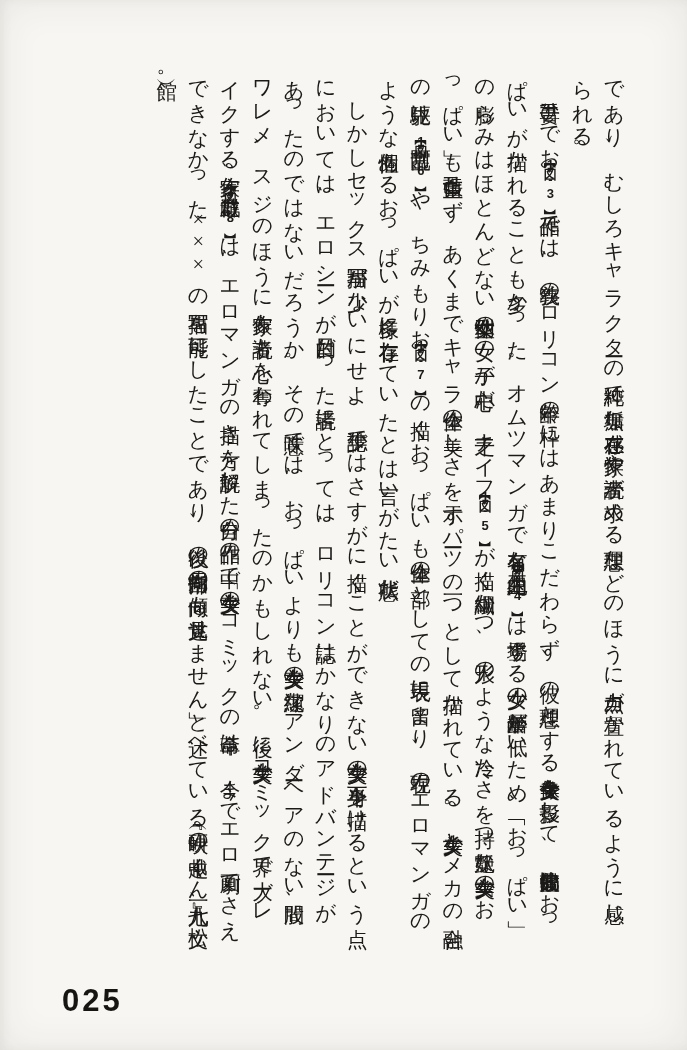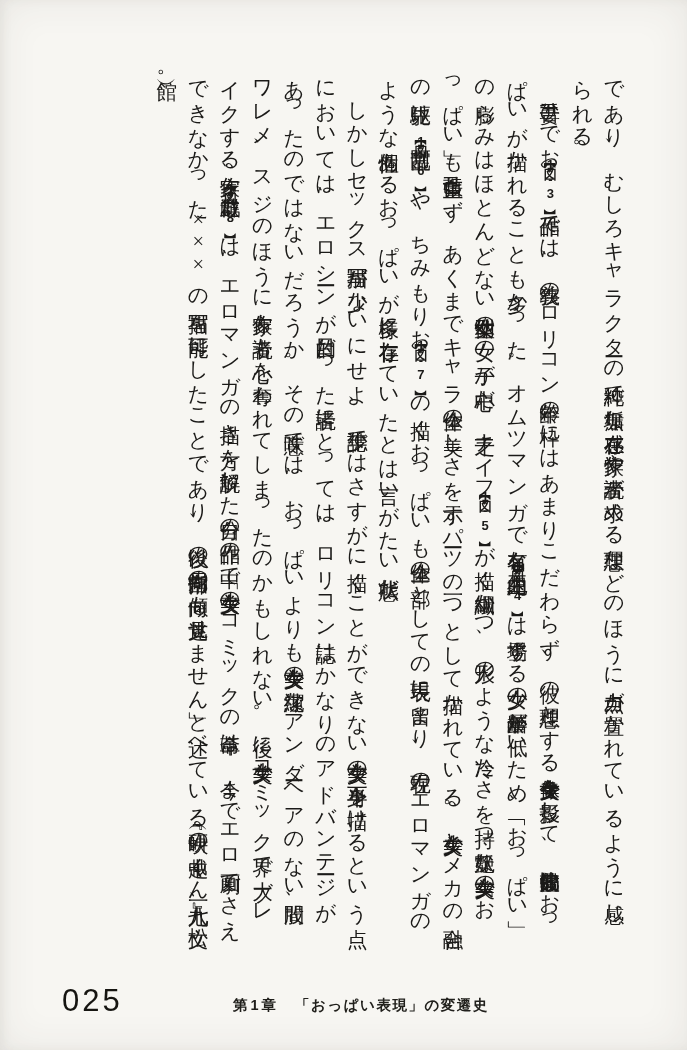--- a/index.html
+++ b/index.html
@@ -33,21 +33,21 @@
     font-family: "Liberation Sans", "DejaVu Sans", sans-serif;
     font-weight: 700;
     font-size: 13px;
     letter-spacing: -0.5px;
     text-orientation: upright;
   }
   .footer-pageno {
     position: absolute;
     left: 62px; top: 983px;
     font-family: "Liberation Sans", "DejaVu Sans", sans-serif;
-    font-weight: 400;
+    font-weight: 700;
     font-size: 31px;
     letter-spacing: 3px;
     color: #161511;
   }
   .footer-chapter {
     position: absolute;
     left: 233px; top: 996px;
     font-family: "Liberation Sans", "DejaVu Sans", sans-serif;
     font-weight: 700;
     font-size: 14.5px;
@@ -63,17 +63,14 @@
 <div class="page">
 
   <div class="text-area">
       <p class="para"><span>であり、むしろキャラクターの純粋で無垢な存在感、作家や読者が求める理想などのほうに力点が置かれているように感じられる。</span></p>
       <p class="para indent"><span>吾妻ひでお</span><span class="figref">【図1-3】</span><span>作品では、狭義のロリコン年齢の枠にはあまりこだわらず、彼の理想とする美少女像を投影して、比較的豊満なおっぱいが描かれることも多かった。オムツマンガで有名な内山亜紀</span><span class="figref">【図1-4】</span><span>は登場する少女の年齢層が低いため、「おっぱい」の膨らみはほとんどない幼女体型の女の子が中心だ。千之ナイフ</span><span class="figref">【図1-5】</span><span>が描く繊細かつ、人形のような冷たさを持つ妖艶な美少女の「おっぱい」も自己主張せず、あくまでキャラ全体の美しさを示すパーツの一つとして描かれている。美少女とメカの融合の先駆け、阿乱霊</span><span class="figref">【図1-6】</span><span>や、ちみもりお</span><span class="figref">【図1-7】</span><span>の描くおっぱいも全体の一部としての表現に留まり、現在のエロマンガのような個性あるおっぱいが多様に存在していたとは言いがたい状態だ。</span></p>
       <p class="para indent"><span>しかしセックス描写が少ないにせよ、少年誌ではさすがに描くことができない美少女の下半身を描けるという点においては、エロシーンが目的だった読者にとっては、ロリコン誌はかなりのアドバンテージがあったのではないだろうか。その意味では、おっぱいよりも美少女の純潔なアンダーヘアのない股間、ワレメ、スジのほうに作家も読者も心を奪われてしまったのかもしれない。後に美少女コミック界で大ブレイクする作家、戯遊群</span><span class="figref">【図1-8】</span><span>は、エロマンガの描き方を解説した自分の作品の中で「美少女のコミックの革命は、今までエロ劇画でさえできなかった×××の描写を可能にしたことであり、以後の局部指向の傾向も見逃せません」と述べている（『映研の越中くん』一九八七、松文館）。</span></p>
     </div>
 
   <div class="footer-pageno">025</div>
 
-  <div class="footer-chapter">
-    <span class="chapter-label">第1章</span><span>「おっぱい表現」の変遷史</span>
-  </div>
 
 </div>
 
 </body></html>

